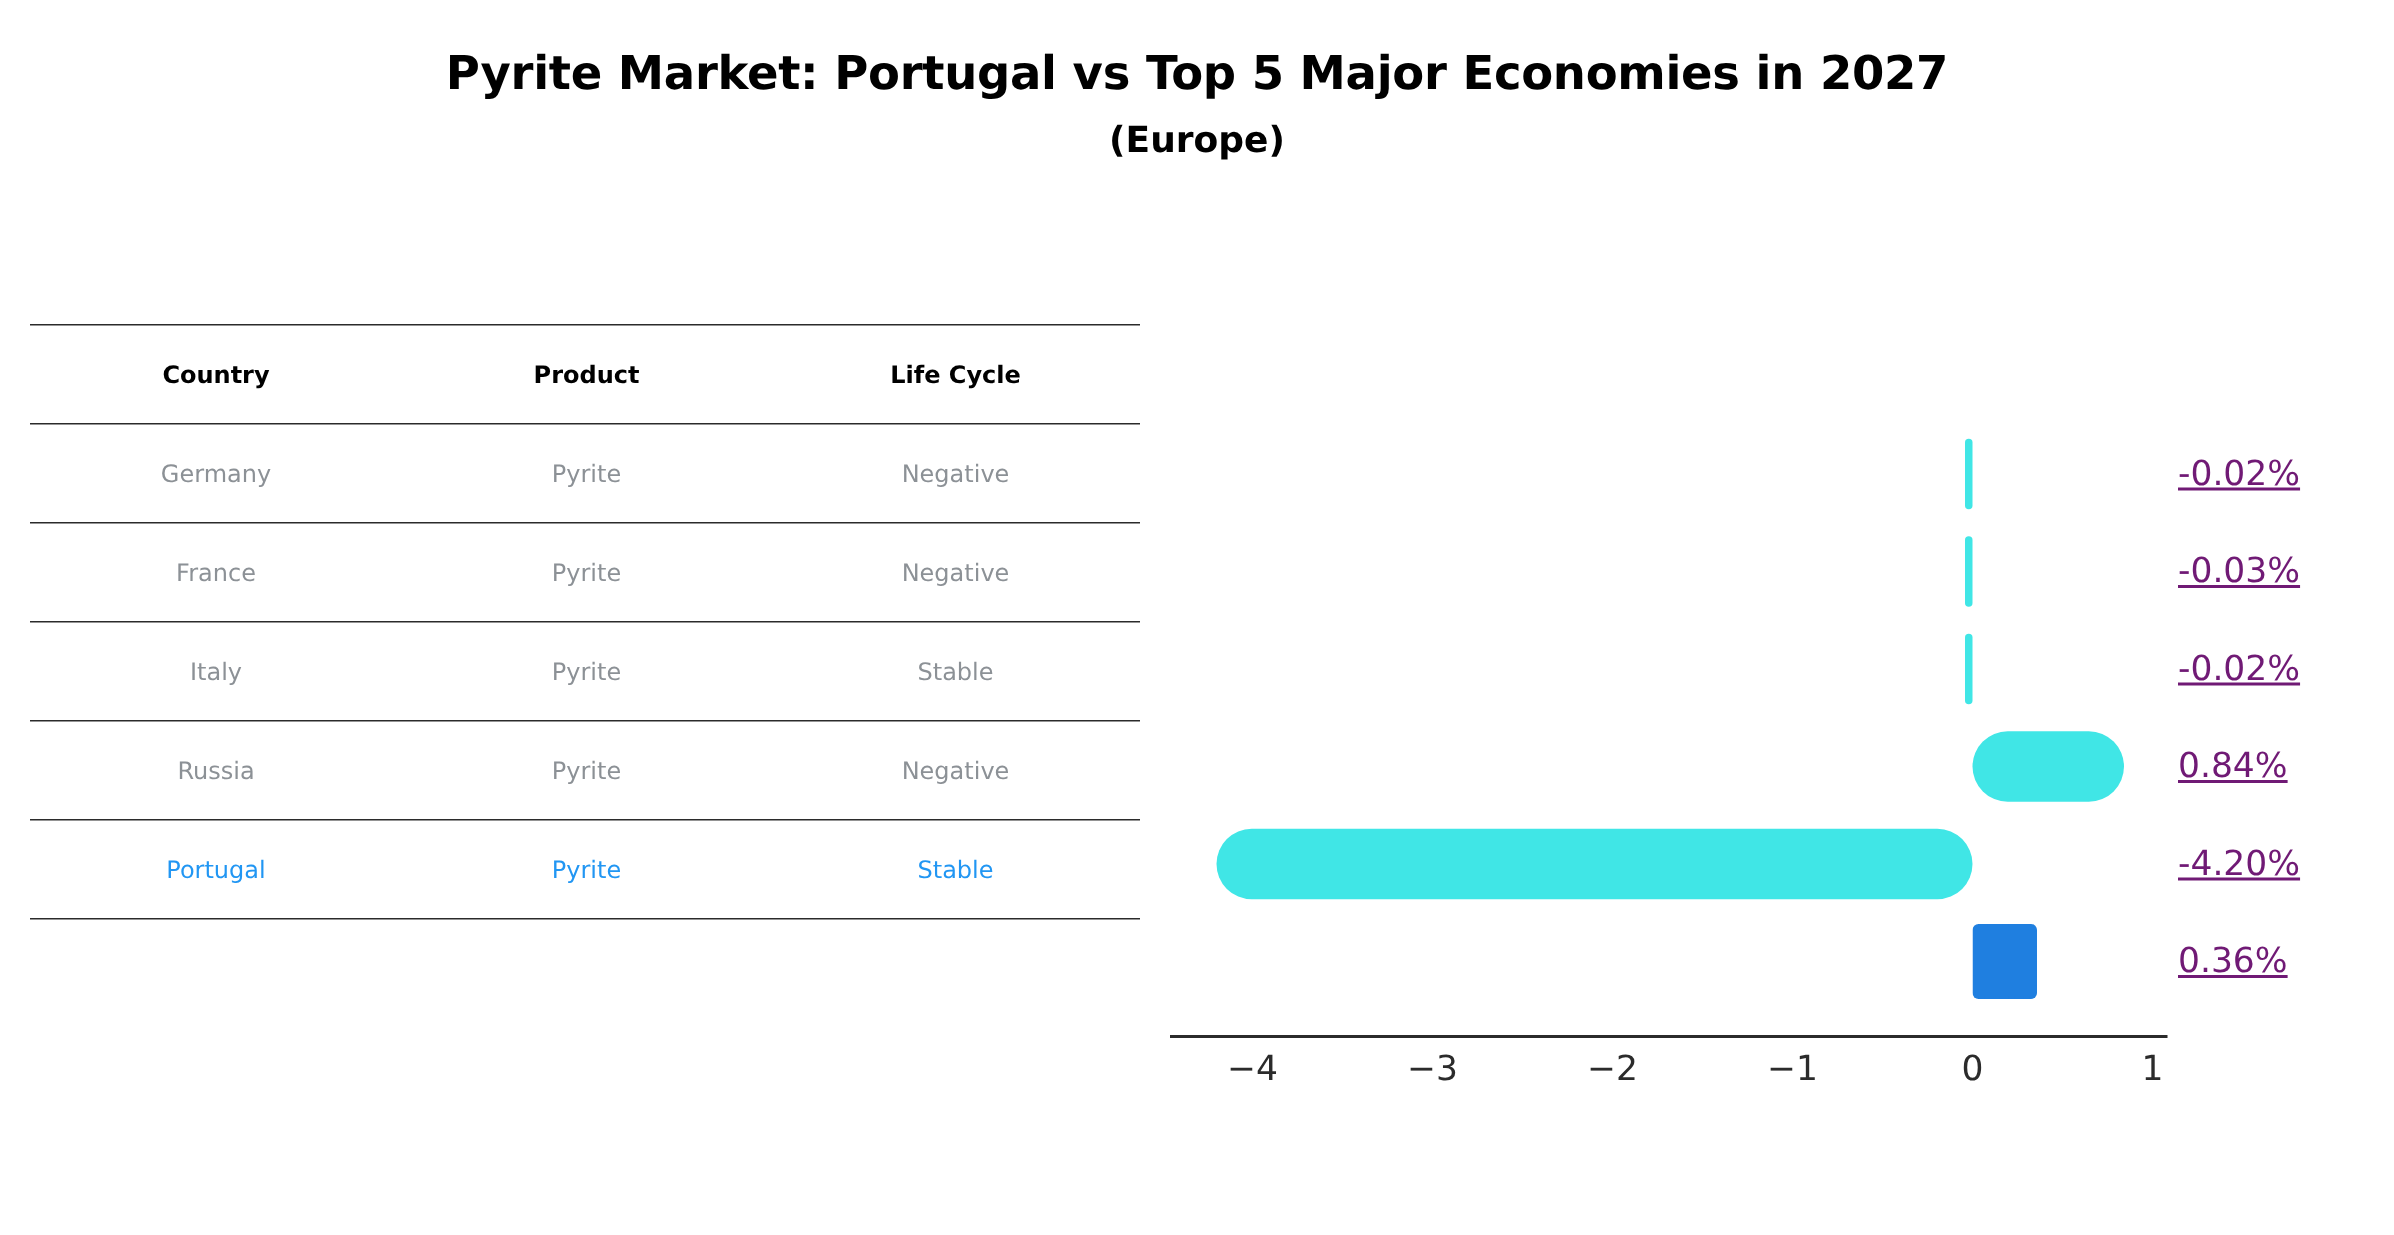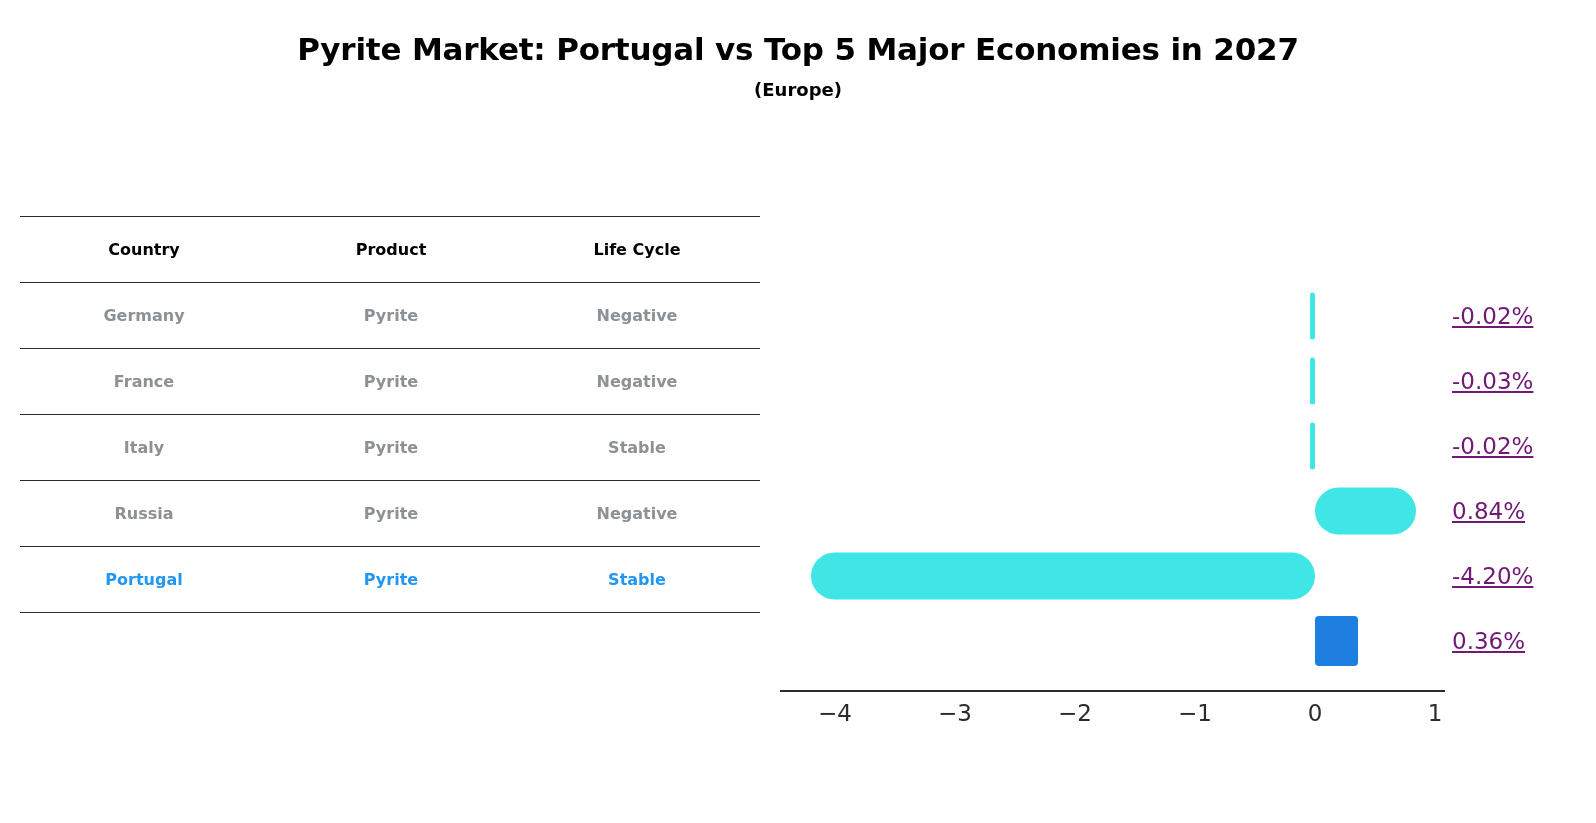--- a/index.html
+++ b/index.html
@@ -23,21 +23,21 @@
     padding-top: 14px;
   }
   #chart-title {
     font-size: 31px;
     font-weight: bold;
     letter-spacing: -0.2px;
     line-height: 1.25;
     margin-top: 16px;
   }
   #chart-subtitle {
-    font-size: 18px;
+    font-size: 24px;
     font-weight: bold;
     margin-top: 10px;
   }
 
   
   #body-area {
     position: absolute;
     top: 0;
     left: 0;
     width: 1596px;
@@ -64,21 +64,21 @@
     border-top: 1.6px solid #2b2b2b;
     border-bottom: 1.6px solid #2b2b2b;
     padding: 0;
   }
   table.data-table th {
     font-weight: bold;
     color: #000000;
   }
   table.data-table td {
     color: #8c9196;
-    font-weight: bold;
+    font-weight: normal;
   }
   table.data-table tr.highlight-row td {
     color: #2196f3;
   }
   table.data-table col.c-country { width: 248px; }
   table.data-table col.c-product { width: 246px; }
   table.data-table col.c-life    { width: 246px; }
 
   
   #chart-panel {

